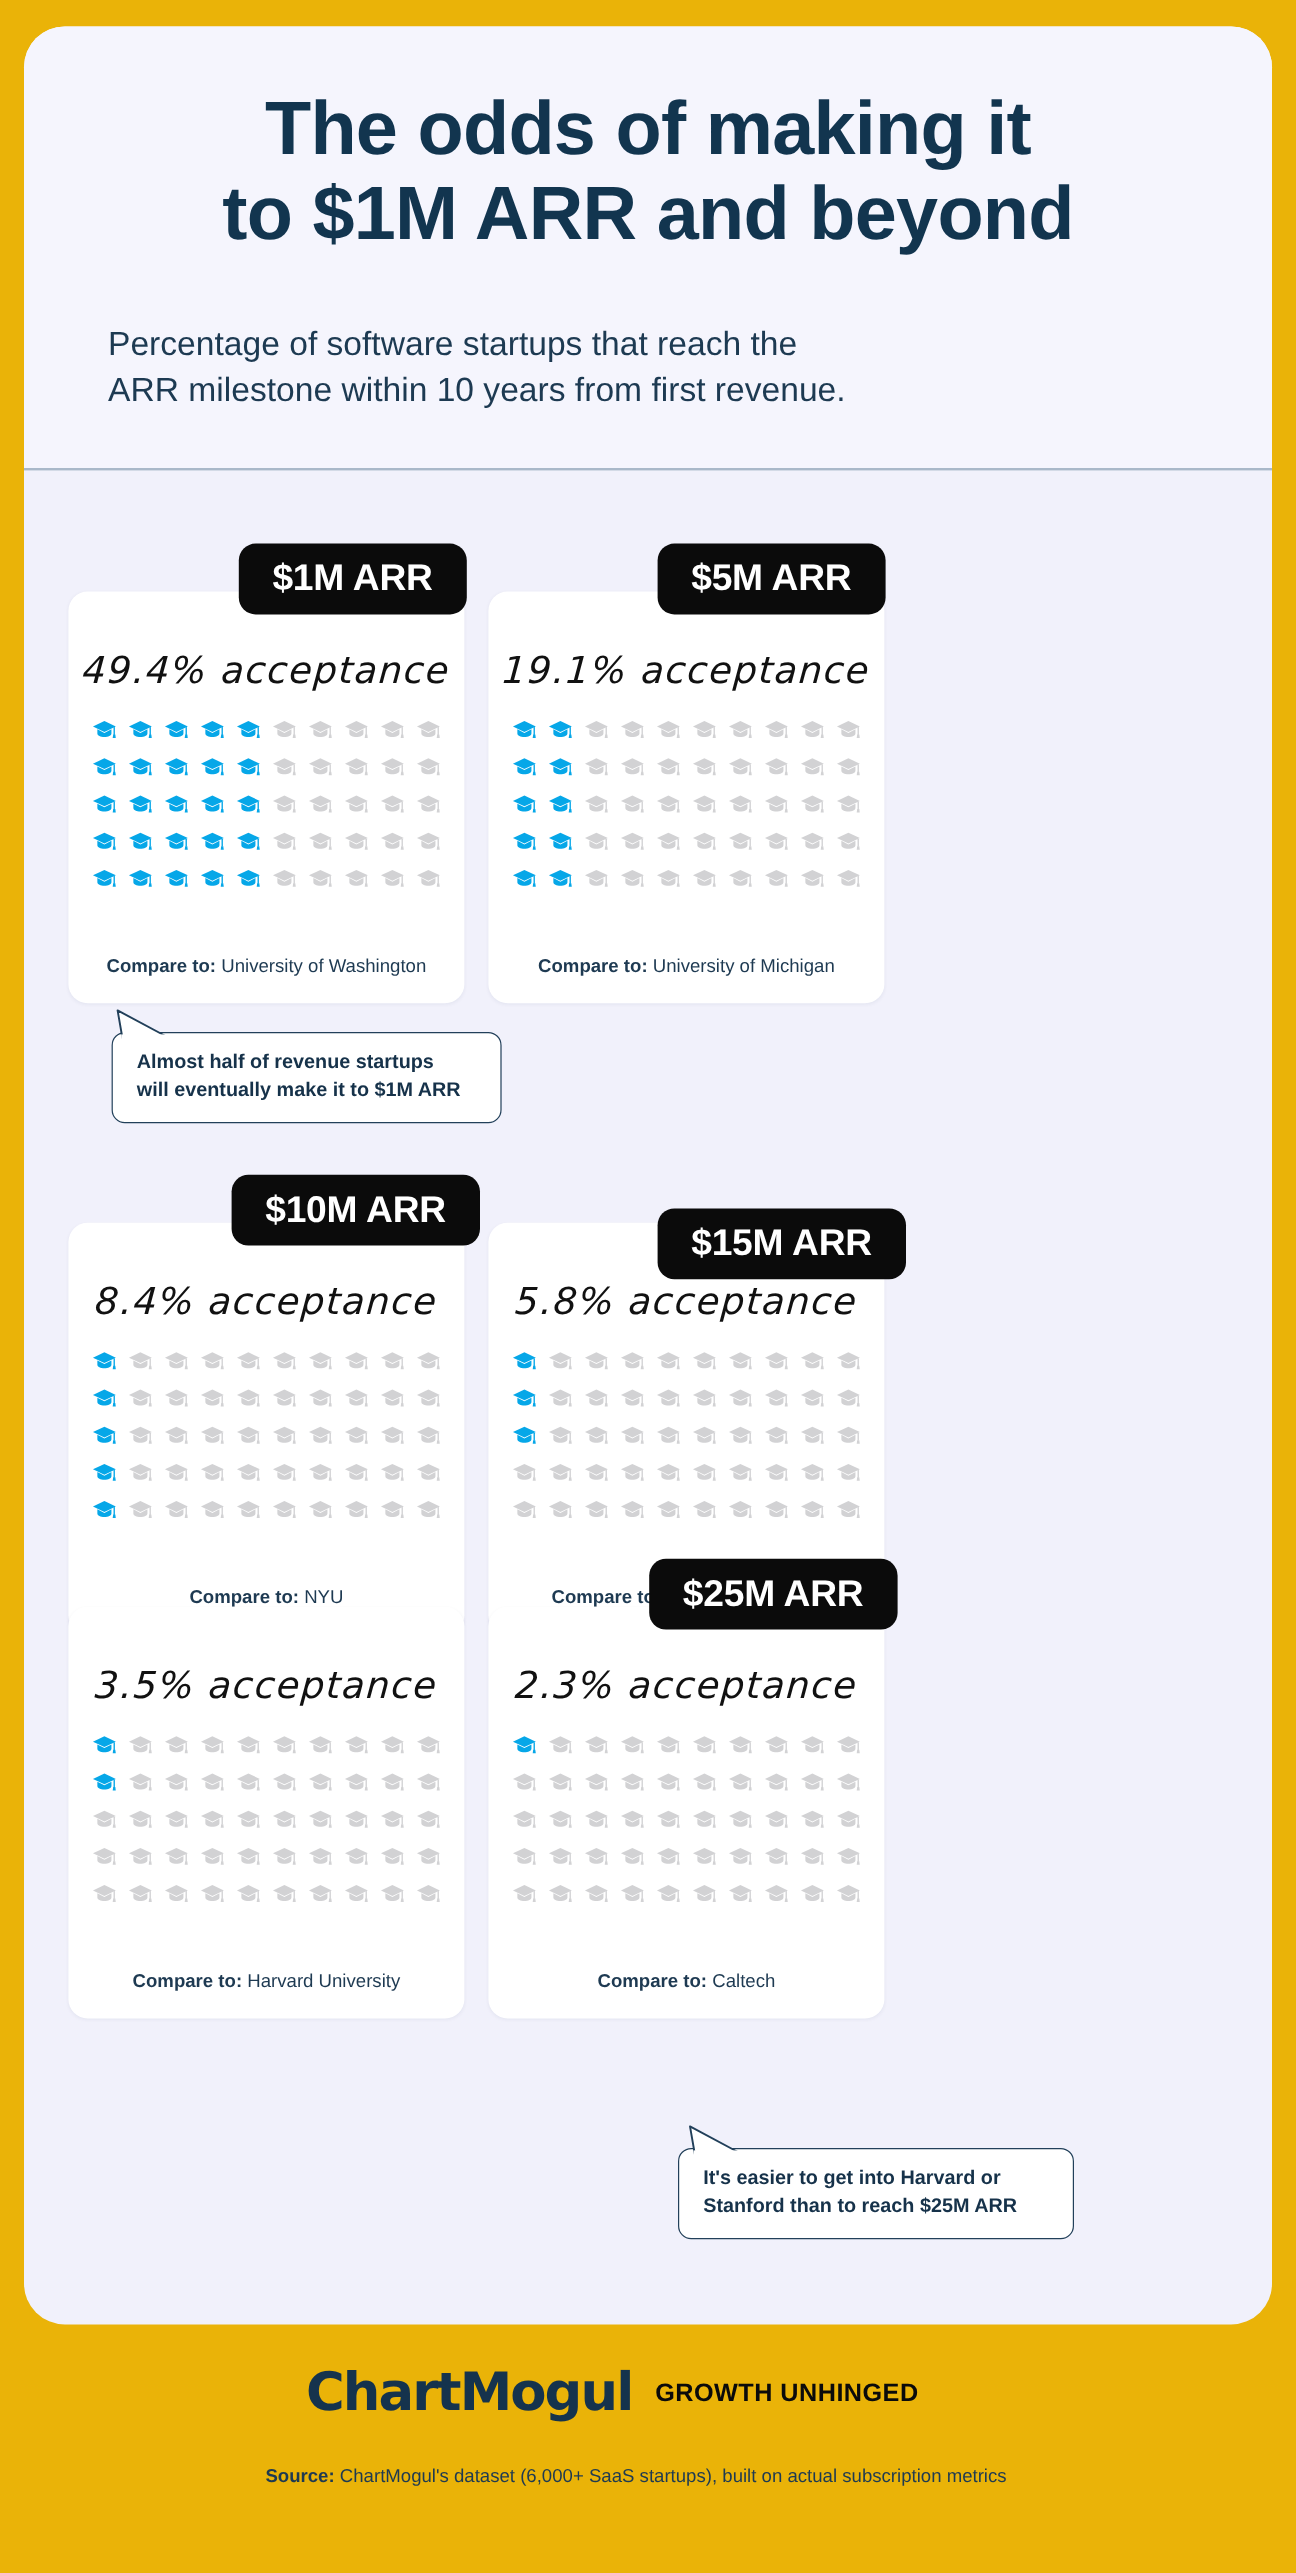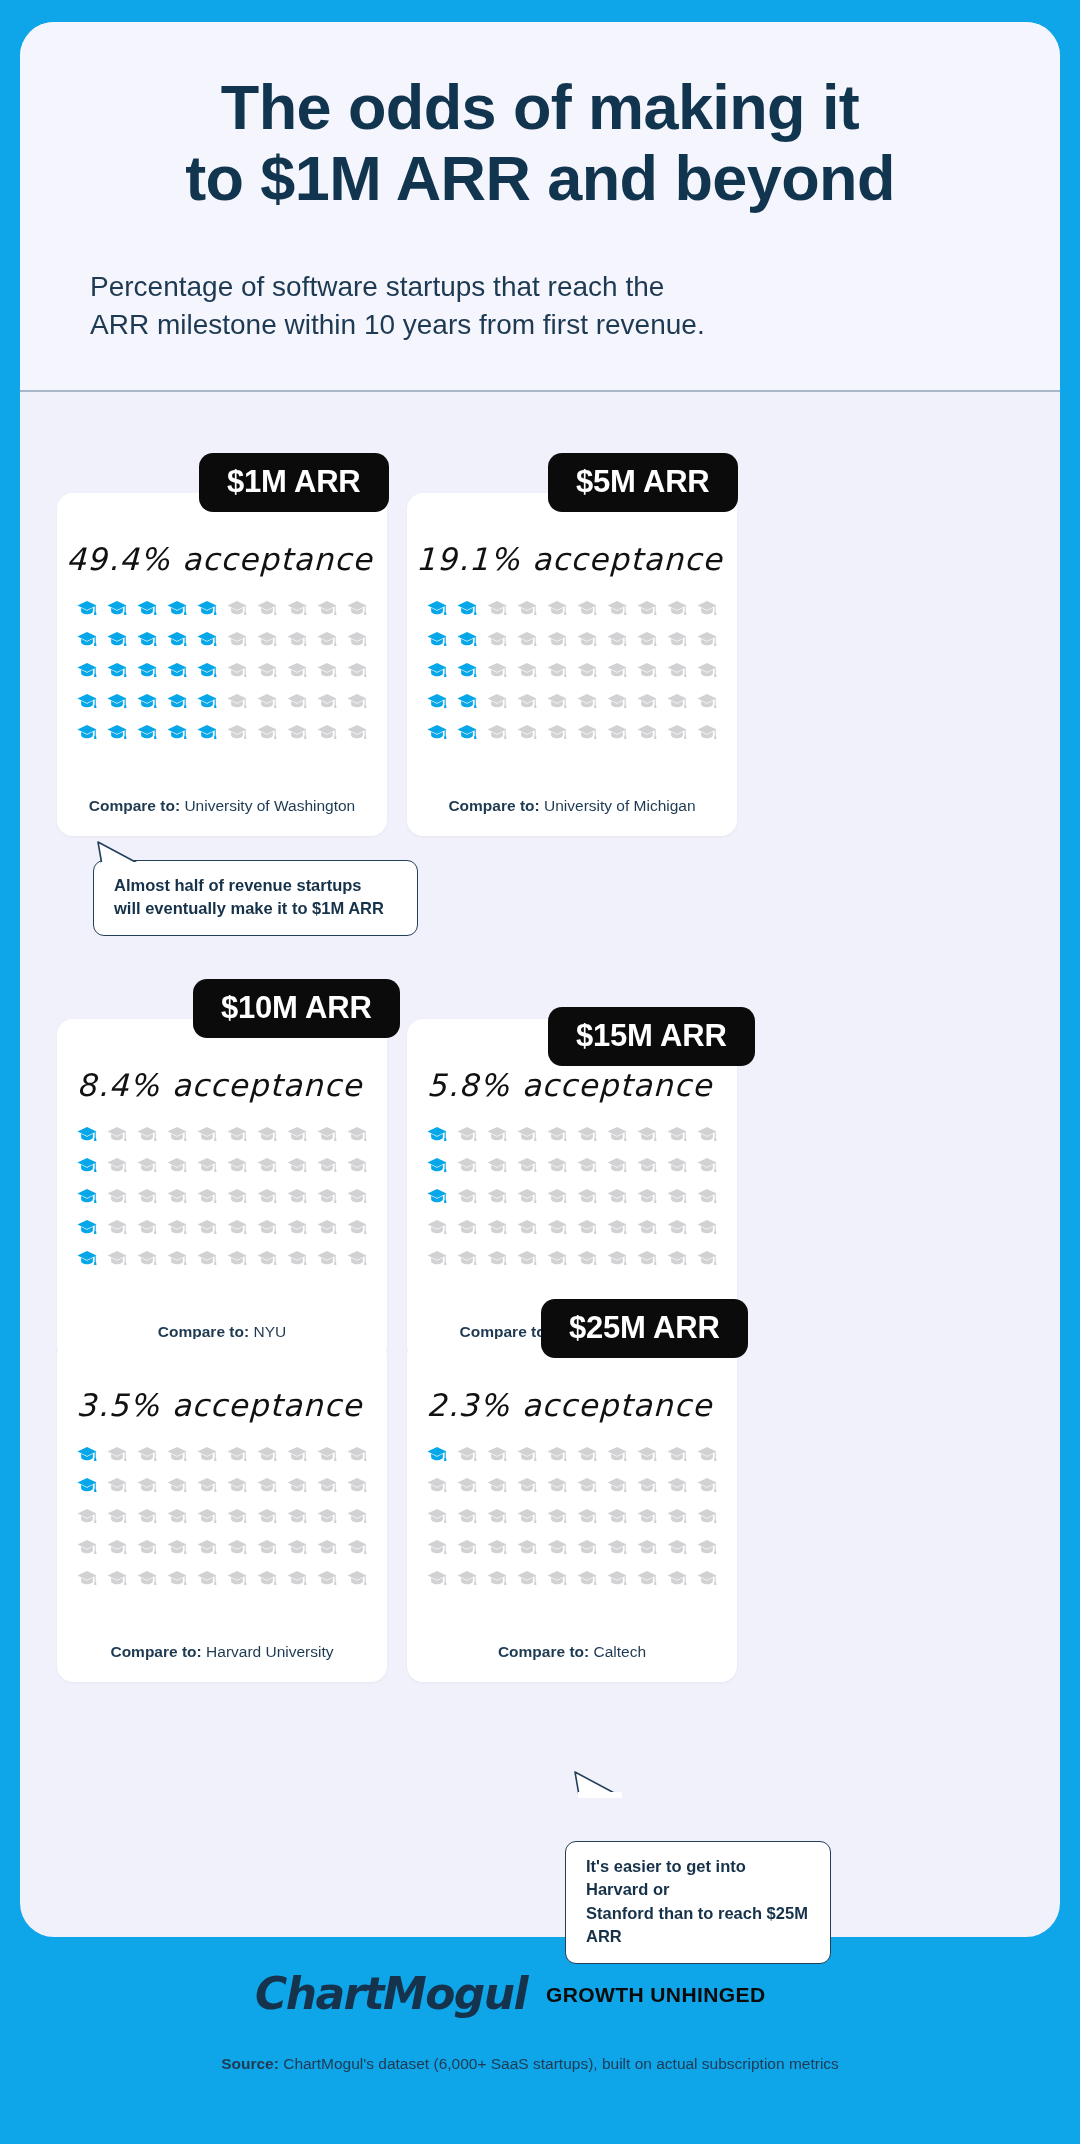--- a/index.html
+++ b/index.html
@@ -2,21 +2,21 @@
 <html><head>
 <meta charset="utf-8">
 <style>
   html,body{margin:0;padding:0;}
   body{
     width:1080px;height:2144px;
     background:#ffffff;
     font-family:"Liberation Sans", sans-serif;
     -webkit-font-smoothing:antialiased;
   }
-  .page{position:relative;width:1080px;height:2144px;overflow:hidden;background:#0ea5e9;}
+  .page{position:relative;width:1080px;height:2144px;overflow:hidden;background:#eab308;}
 
   
   .panel{
     position:absolute;left:20px;top:22px;width:1040px;height:1915px;
     background:#f1f1fb;border-radius:34px;
   }
   .header{
     position:absolute;left:20px;top:22px;width:1040px;height:368px;
     background:#f5f5fd;border-radius:34px 34px 0 0;
     box-sizing:border-box;
@@ -105,31 +105,30 @@
     background:#ffffff;
     border:1.6px solid #22405a;
     border-radius:11px;
     padding:13px 20px 14px 20px;
     font-size:16.5px;font-weight:700;line-height:1.42;
     color:#16324a;
     box-sizing:border-box;
     z-index:6;
   }
   .callout-1{left:93px;top:860px;width:325px;}
-  .callout-2{left:565px;top:1841px;width:266px;}
+  .callout-2{left:565px;top:1790px;width:330px;}
 
   .tail-svg{position:absolute;z-index:7;}
 
   
   .footer-logo{
     position:absolute;left:255px;top:1968px;
     font-size:44px;font-weight:700;color:#15334d;
     letter-spacing:-1.6px;
     font-family:"DejaVu Sans", sans-serif;
-    font-style:italic;
   }
   .footer-gu{
     position:absolute;left:546px;top:1983px;
     font-size:21px;font-weight:700;color:#0b0b0b;
     letter-spacing:0.4px;
   }
   .source{
     position:absolute;left:0;top:2055px;width:1060px;
     text-align:center;
     font-size:15.5px;color:#1e3a52;

